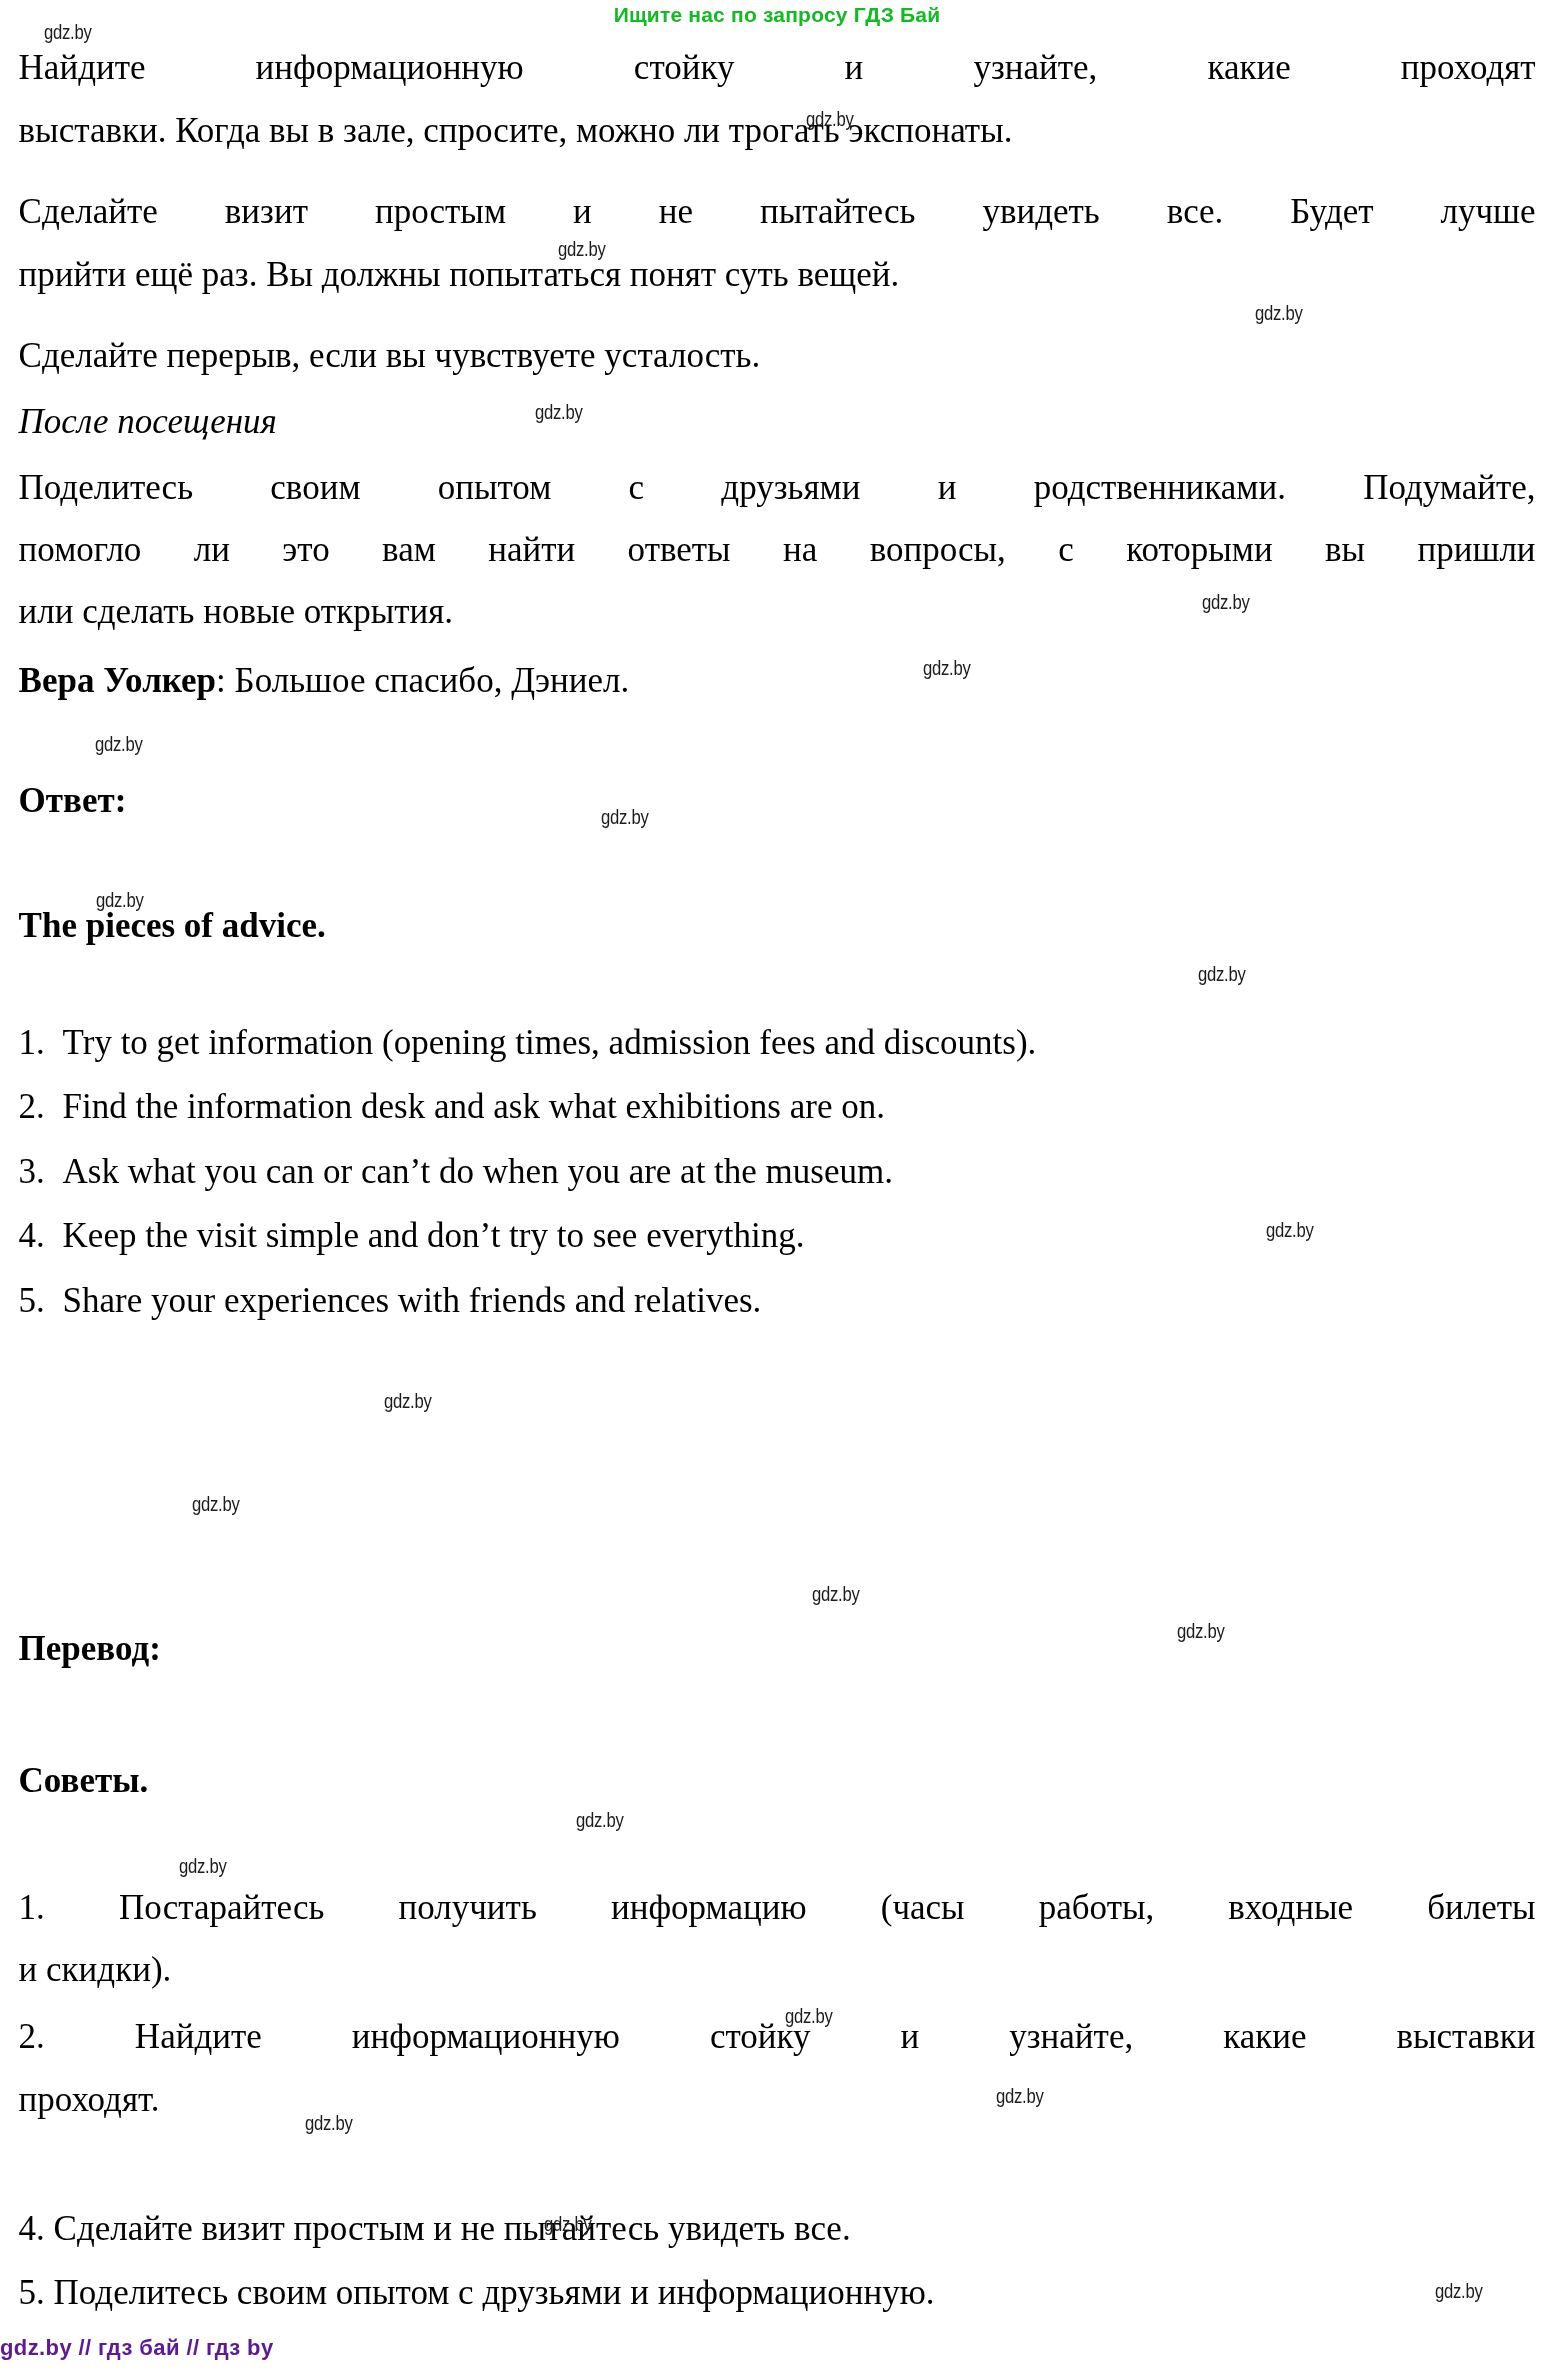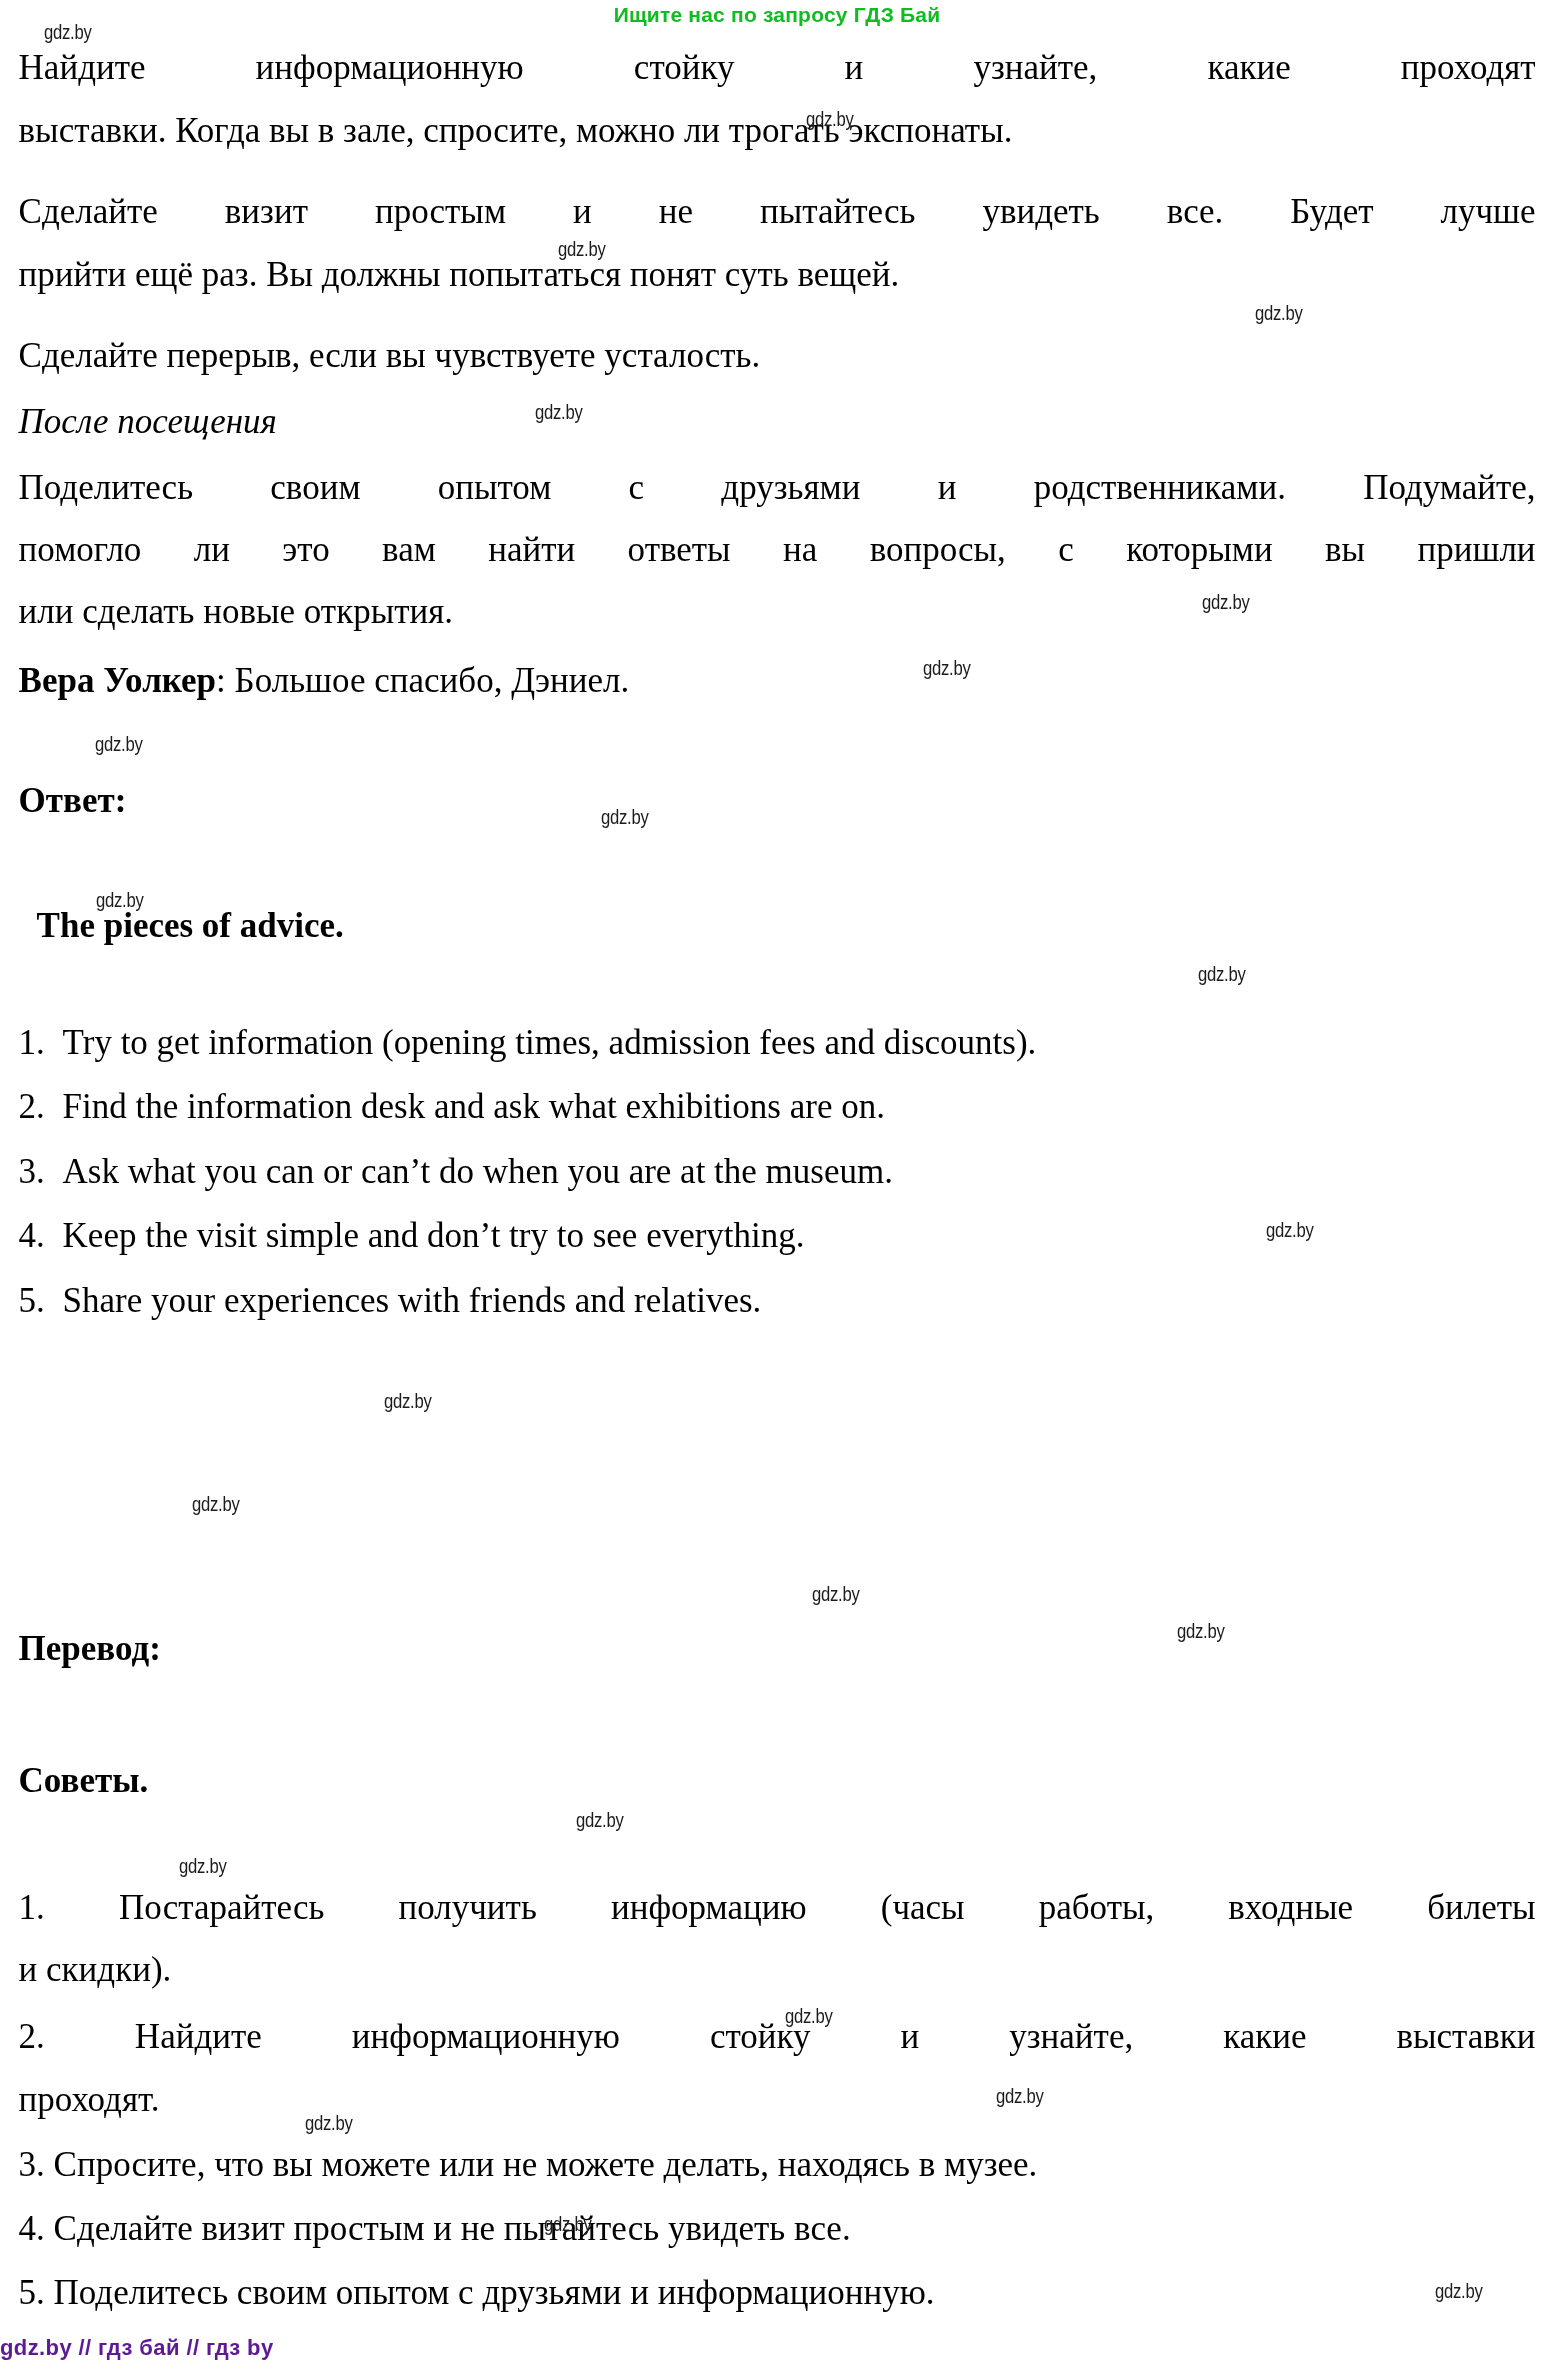--- a/index.html
+++ b/index.html
@@ -139,21 +139,21 @@
   <div class="para just" style="left:18.6px; top:519px; width:1517px;">помогло ли это вам найти ответы на вопросы, с которыми вы пришли</div>
 
   <div class="para" style="left:18.6px; top:581px;">или сделать новые открытия.</div>
 
   <div class="para" style="left:18.6px; top:650px;">
     <span class="b">Вера Уолкер</span><span>: Большое спасибо, Дэниел.</span>
   </div>
 
   <div class="heading" style="left:18.6px; top:781px;">Ответ:</div>
 
-  <div class="heading" style="left:18.6px; top:906px;margin-left:18px;">The pieces of advice.</div>
+  <div class="heading" style="left:18.6px; top:906px;">The pieces of advice.</div>
 
   <div class="listline" style="left:18.6px; top:1023px;">
     <span class="num">1.</span><span>Try to get information (opening times, admission fees and discounts).</span>
   </div>
   <div class="listline" style="left:18.6px; top:1087px;">
     <span class="num">2.</span><span>Find the information desk and ask what exhibitions are on.</span>
   </div>
   <div class="listline" style="left:18.6px; top:1152px;">
     <span class="num">3.</span><span>Ask what you can or can’t do when you are at the museum.</span>
   </div>
@@ -173,24 +173,20 @@
     <span>Постарайтесь получить информацию (часы работы, входные билеты</span>
   </div>
   <div class="ru-line" style="left:18.6px; top:1950px;">и скидки).</div>
 
   <div class="ru-line just" style="left:18.6px; top:2017px; width:1517px;">
     <span>2.</span>
     <span>Найдите информационную стойку и узнайте, какие выставки</span>
   </div>
   <div class="ru-line" style="left:18.6px; top:2080px;">проходят.</div>
 
-  <div class="ru-line" style="left:18.6px; top:2145px;">
-    <span>3.</span>
-    <span>Спросите, что вы можете или не можете делать, находясь в музее.</span>
-  </div>
 
   <div class="ru-line" style="left:18.6px; top:2209px;">
     <span>4.</span>
     <span>Сделайте визит простым и не пытайтесь увидеть все.</span>
   </div>
 
   <div class="ru-line" style="left:18.6px; top:2273px;">
     <span>5.</span>
     <span>Поделитесь своим опытом с друзьями и информационную.</span>
   </div>

